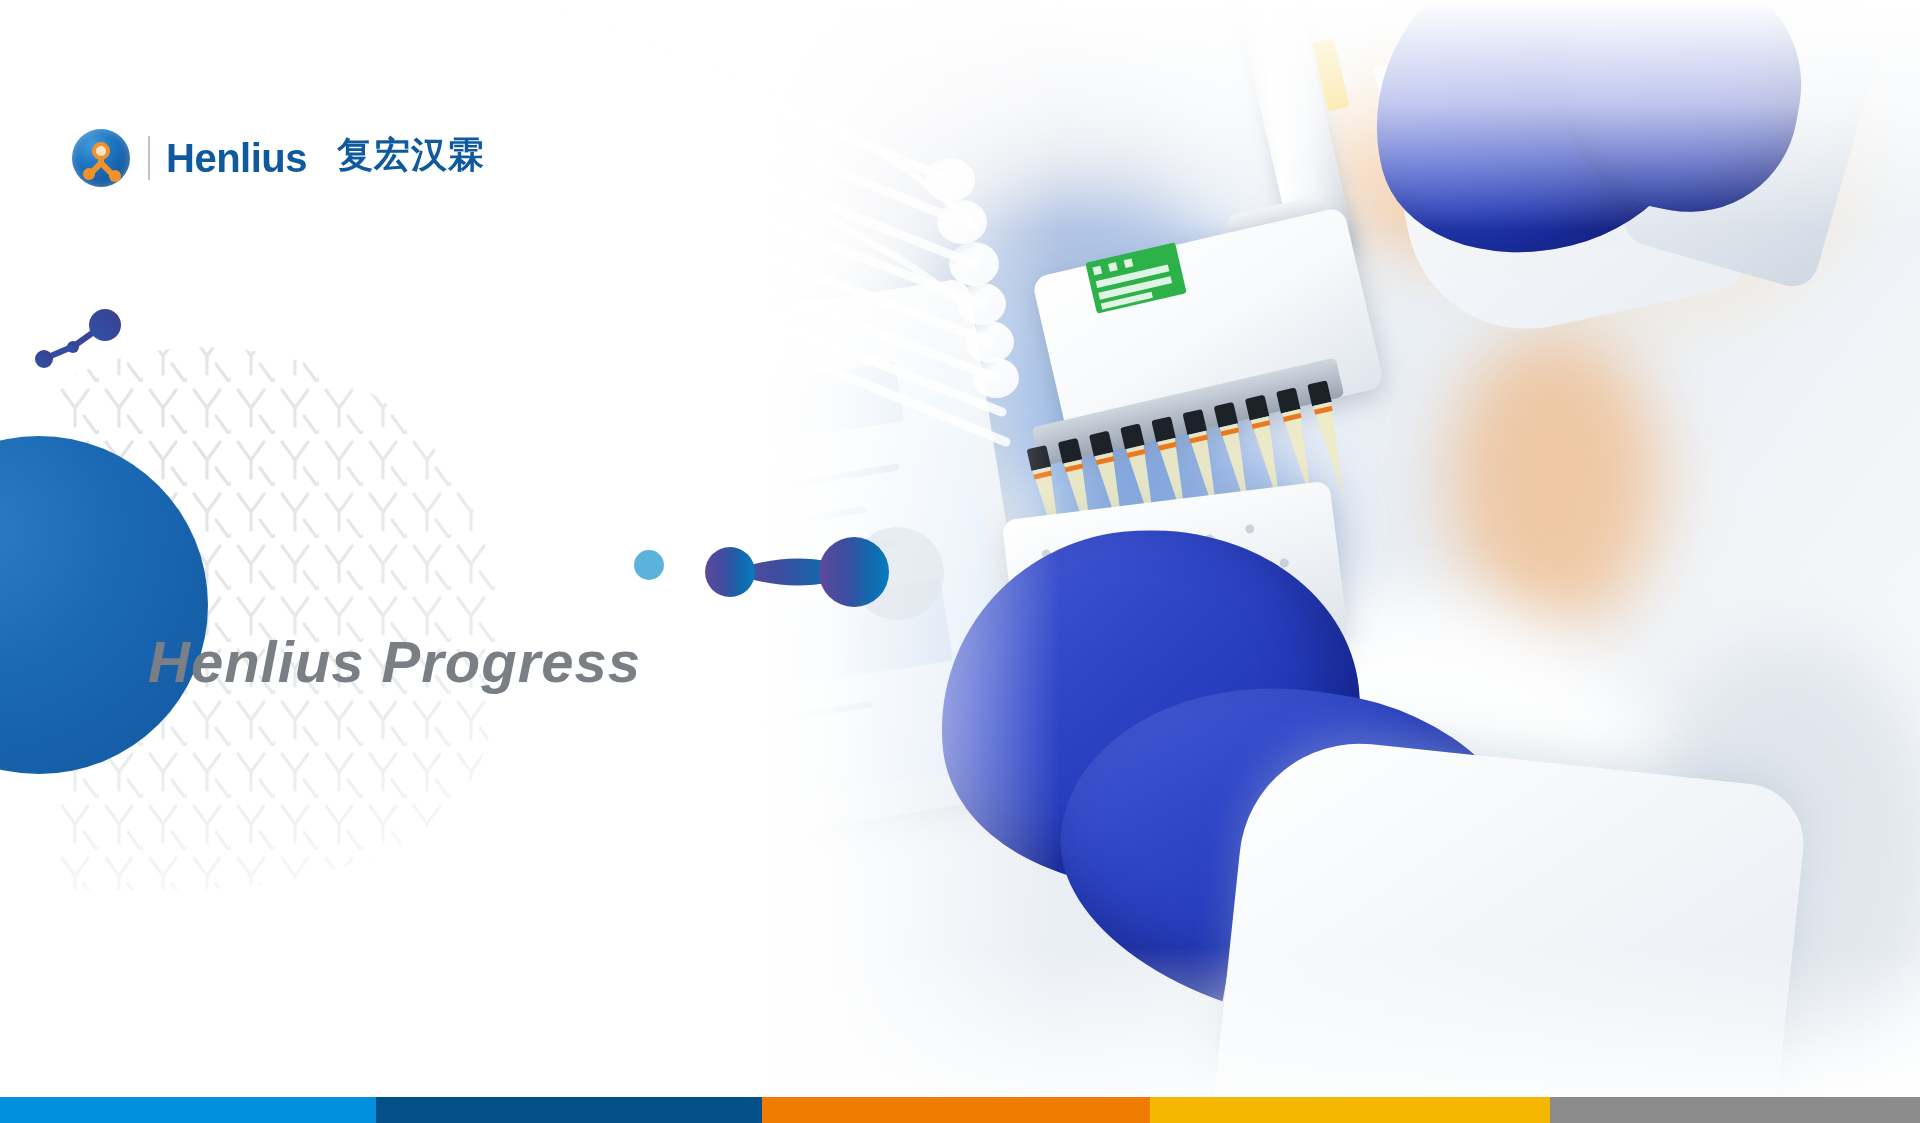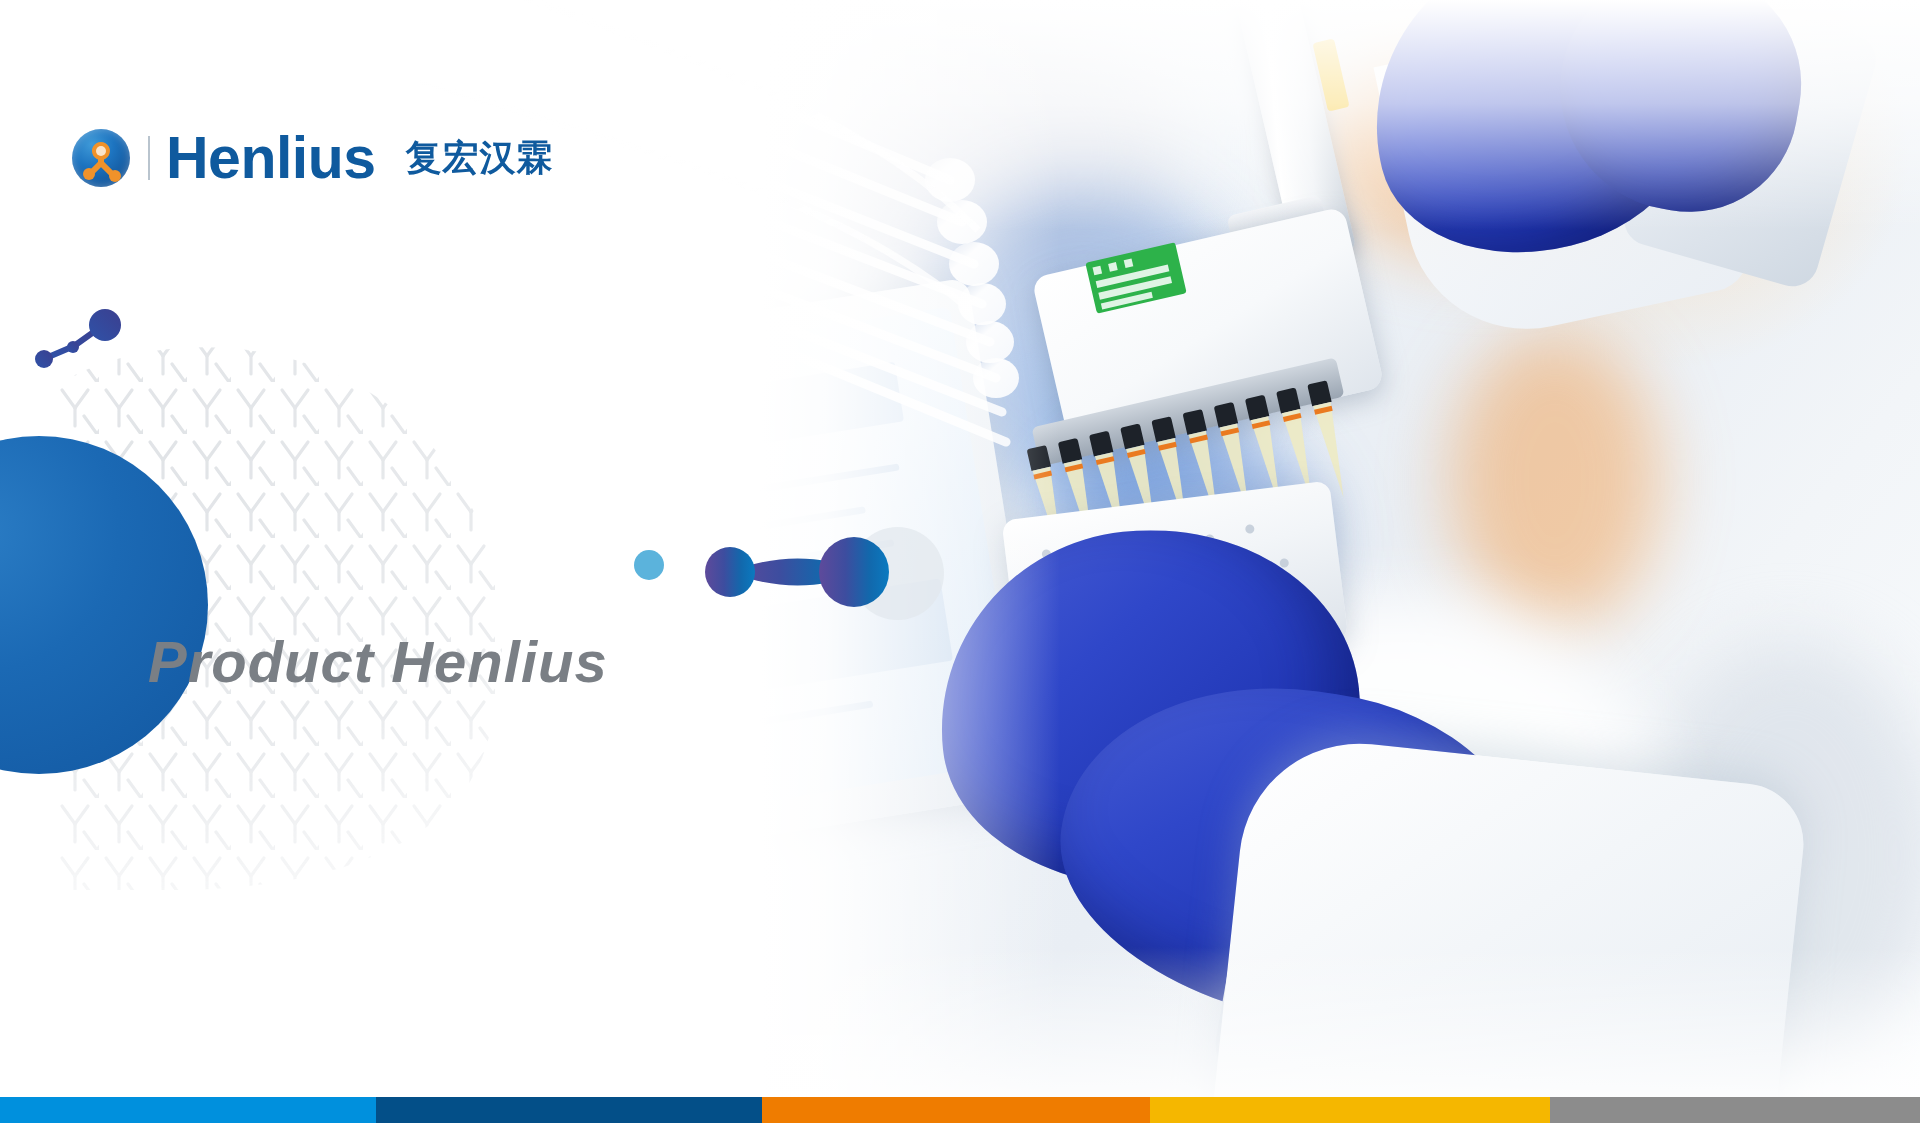--- a/index.html
+++ b/index.html
@@ -115,24 +115,24 @@
 
   
   .mol { position:absolute; }
 
   
   .logo { position:absolute; left:72px; top:127px; display:flex; align-items:center; height:62px; }
   .logo-mark { width:58px; height:58px; border-radius:50%; position:relative; flex:0 0 auto;
     background:radial-gradient(circle at 34% 26%,#3f9ad8 0%,#1d74c0 38%,#14599f 72%,#0f4a87 100%);
     box-shadow:inset 0 0 8px rgba(255,255,255,.35); }
   .logo-divider { width:2px; height:44px; background:#b9c4ce; margin:0 16px 0 18px; flex:0 0 auto; }
-  .logo-en { font-size:59px; font-weight:bold; color:#0f5a9e; letter-spacing:-.5px;
+  .logo-en { font-size:40px; font-weight:bold; color:#0f5a9e; letter-spacing:-.5px;
     font-family:"Liberation Sans","DejaVu Sans",sans-serif; line-height:1; }
   .logo-cn { font-size:36px; font-weight:bold; color:#0f5a9e; margin-left:30px; letter-spacing:1px;
-    font-family:Liberation Serif, serif; line-height:1; }
+    font-family:Liberation Mono, monospace; line-height:1; }
 
   
   .title-cn { position:absolute; left:140px; top:390px; font-size:132px; font-weight:bold;
     color:#1489d2; letter-spacing:10px; line-height:1;
     font-family:"DejaVu Sans","Liberation Sans",sans-serif; white-space:nowrap; }
   .title-en { position:absolute; left:148px; top:633px; font-size:58px; font-weight:bold; font-style:italic;
     color:#7a7f85; letter-spacing:1px; line-height:1;
     font-family:"Liberation Sans","DejaVu Sans",sans-serif; white-space:nowrap; }
 
   
@@ -382,21 +382,21 @@
         <circle cx="17" cy="45" r="6" fill="#f0922a"></circle>
         <circle cx="43" cy="47" r="6" fill="#f0922a"></circle>
         <circle cx="29" cy="22" r="5" fill="#ffffff" opacity="0.75"></circle>
       </svg>
     </div>
     <div class="logo-divider"></div>
     <div class="logo-en">Henlius</div>
     <div class="logo-cn">复宏汉霖</div>
   </div>
 
-  <div class="title-en">Product Henlius</div>
+  <div class="title-en">Henlius Progress</div>
 
   <div class="bottom-bar">
     <span style="background: rgb(0, 144, 221); width: 376px;"></span>
     <span style="background: rgb(3, 79, 136); width: 386px;"></span>
     <span style="background: rgb(239, 124, 0); width: 388px;"></span>
     <span style="background: rgb(245, 183, 0); width: 400px;"></span>
     <span style="background: rgb(140, 140, 140); width: 370px;"></span>
   </div>
 
 </div>

